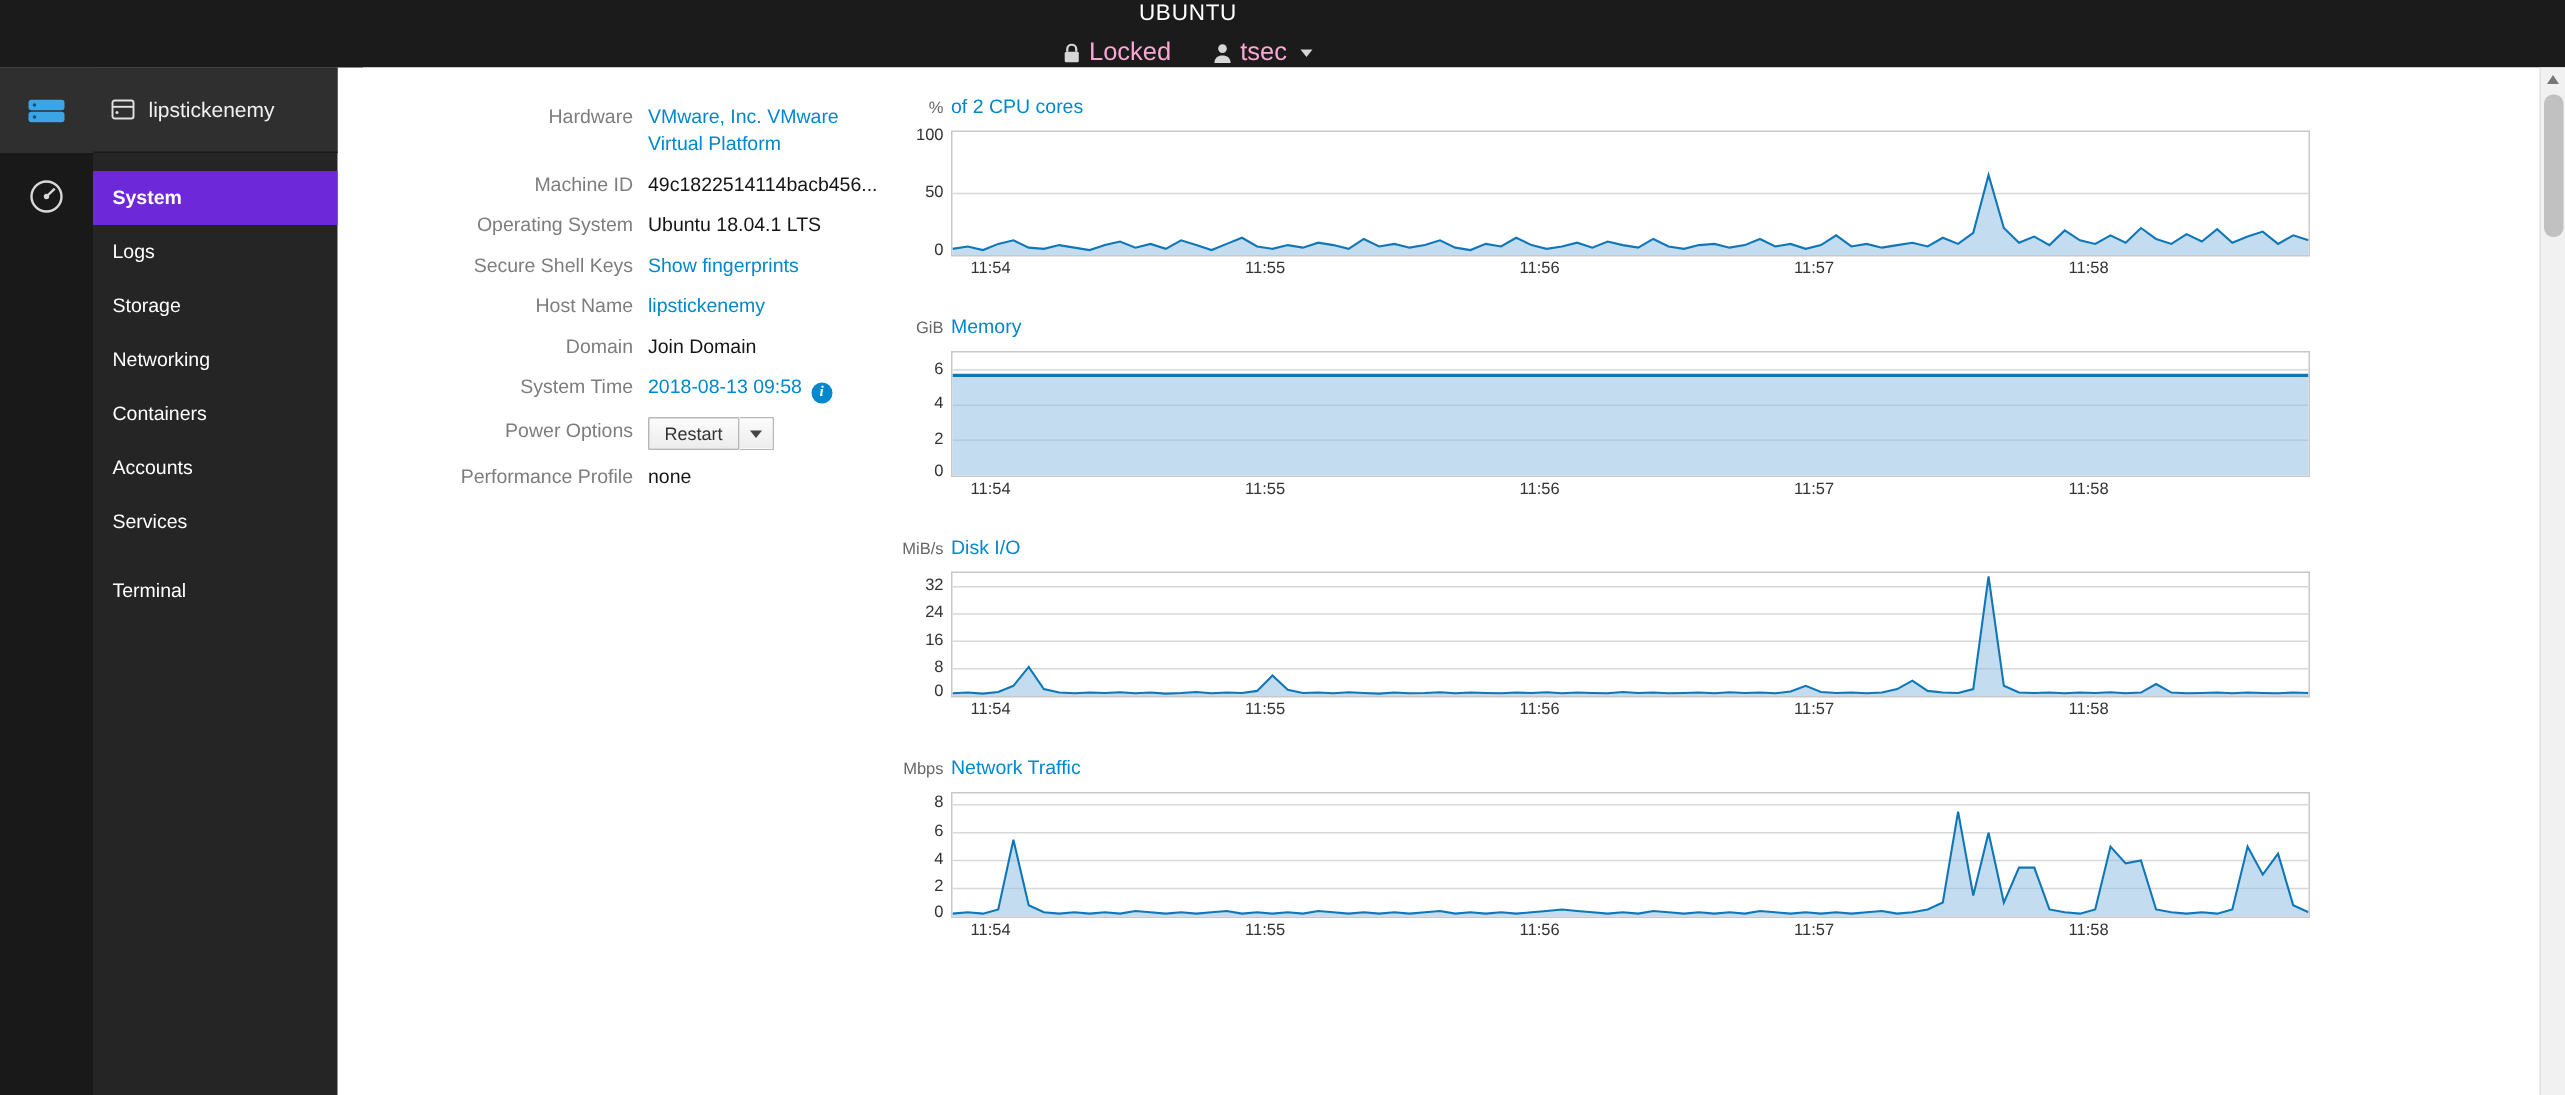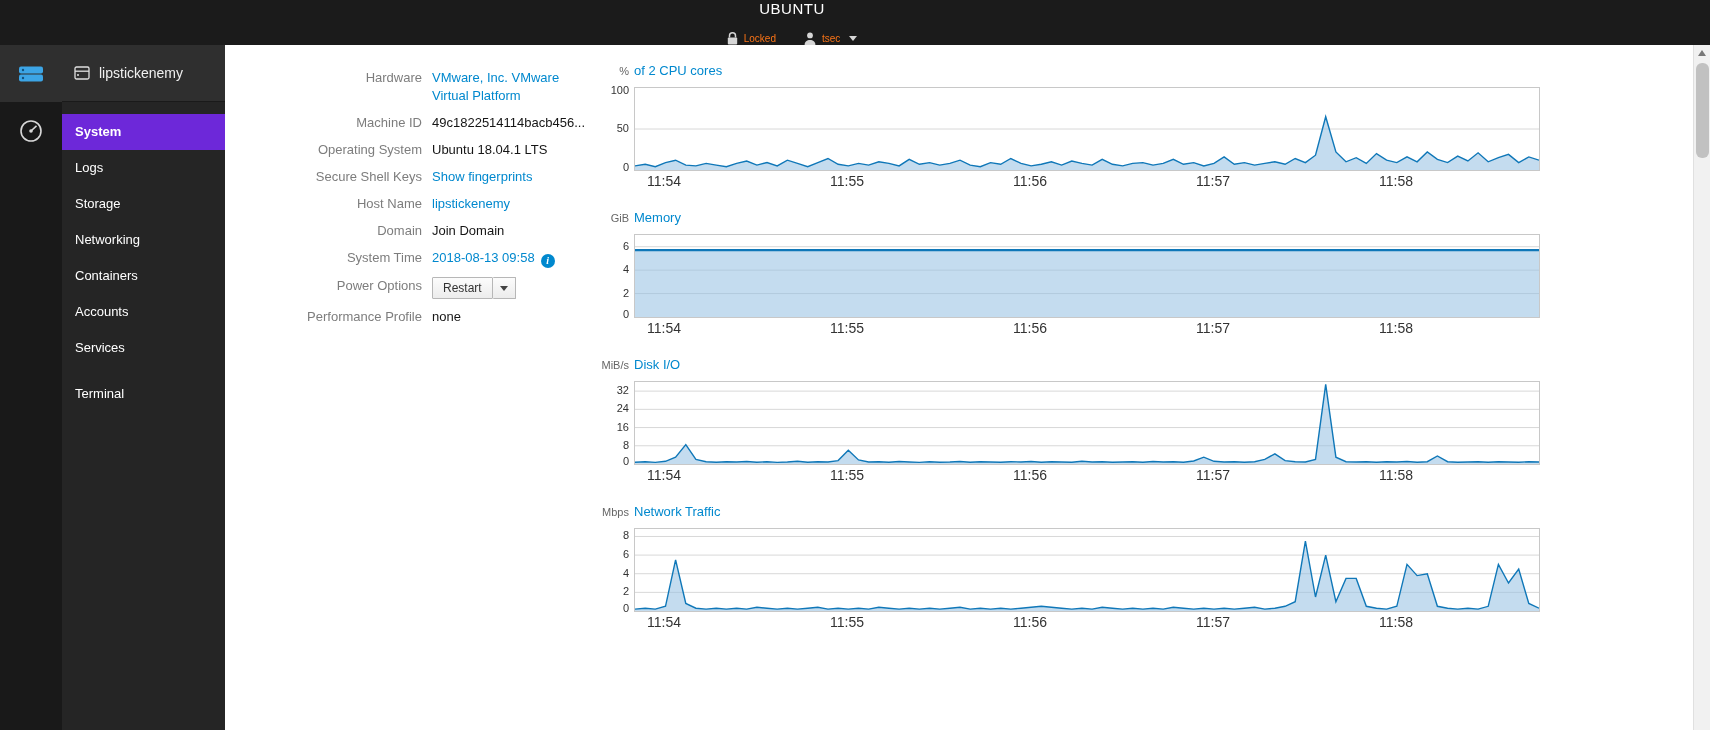--- a/index.html
+++ b/index.html
@@ -8,21 +8,21 @@
     font-family: "Liberation Sans", sans-serif;
     background: #ffffff;
   }
   
   .topbar {
     position: absolute; top: 0; left: 0; width: 1710px; height: 45px;
     background: #1b1b1b; display: flex; align-items: center;
     justify-content: space-between; padding: 0 142px 0 16px; flex-direction: column;
   }
   .brand { color: #ffffff; font-size: 15px; letter-spacing: .5px; }
-  .topbar-right { display: flex; align-items: center; gap: 28px; color: #f97316; font-size: 10px; }
+  .topbar-right { display: flex; align-items: center; gap: 28px; color: #f9a8d4; font-size: 17px; }
   .tb-group { display: flex; align-items: center; gap: 6px; cursor: pointer; }
   .caret-down { width: 0; height: 0; border-left: 4px solid transparent; border-right: 4px solid transparent; border-top: 5px solid #d6d6d6; margin-left: 3px; }
   .caret-dark { display:inline-block; width: 0; height: 0; border-left: 4px solid transparent; border-right: 4px solid transparent; border-top: 5px solid #444; vertical-align: 1px; }
   
   .sidebar { position: absolute; top: 45px; left: 0; width: 225px; height: 685px; display: flex; }
   .icon-strip { width: 62px; height: 100%; background: #191919; }
   .strip-tile { width: 62px; height: 57px; display: flex; align-items: center; justify-content: center; cursor: pointer; }
   .strip-tile.active { background: #2f2f2f; }
   .nav-col { width: 163px; height: 100%; background: #252525; }
   .host-header { height: 57px; display: flex; align-items: center; gap: 9px; padding-left: 12px; background: #2f2f2f; color: #f0f0f0; font-size: 14px; cursor: pointer; border-bottom: 1px solid #1a1a1a; }
@@ -45,21 +45,21 @@
   .chart-block { margin-bottom: 23px; position: relative; }
   .chart-header { display: flex; align-items: baseline; margin-bottom: 5px; height: 19px; }
   .chart-unit { width: 36px; text-align: right; font-size: 11px; color: #666; padding-right: 5px; flex-shrink: 0; }
   .chart-title { font-size: 13px; color: #0088ce; text-decoration: none; cursor: pointer; }
   .chart-body { display: flex; height: 84px; }
   .chart-yaxis { width: 36px; position: relative; flex-shrink: 0; }
   .ytick { position: absolute; right: 5px; font-size: 11px; color: #333; }
   .chart-plot { position: relative; width: 906px; height: 84px; border: 1px solid #c8c8c8; background: #fff; }
   .chart-plot svg { display: block; }
   .chart-xlabels { position: relative; margin-left: 36px; height: 16px; width: 906px; }
-  .chart-xlabels span { position: absolute; top: 2px; font-size: 14px; color: #333; }
+  .chart-xlabels span { position: absolute; top: 2px; font-size: 11px; color: #333; }
   
   .scrollbar { position: absolute; right: 0; top: 45px; width: 17px; height: 685px; background: #f1f1f1; border-left: 1px solid #e0e0e0; }
   .sb-arrow-up { position: absolute; top: 5px; left: 4px; width: 0; height: 0; border-left: 4px solid transparent; border-right: 4px solid transparent; border-bottom: 6px solid #787878; }
   .sb-thumb { position: absolute; top: 18px; left: 2px; width: 13px; height: 95px; background: #c1c1c1; border-radius: 6px; }
 </style>
 </head>
 <body>
 
 <div class="topbar">
   <span class="brand">UBUNTU</span>

